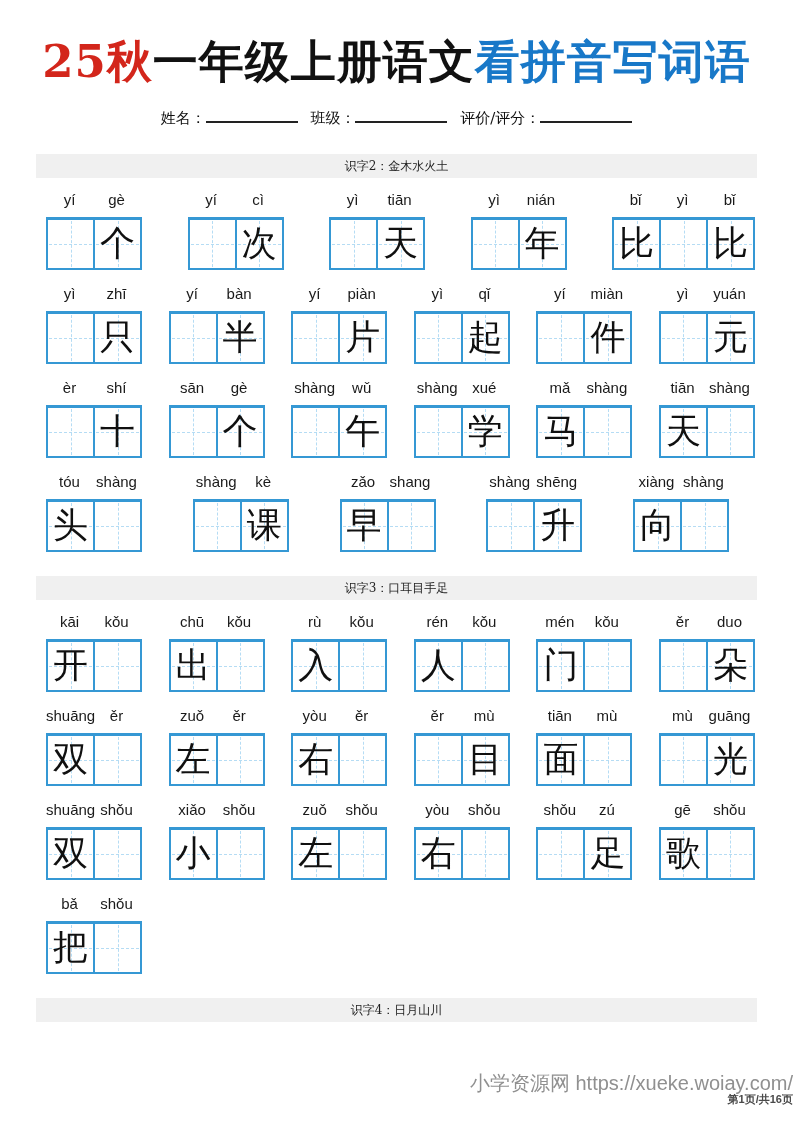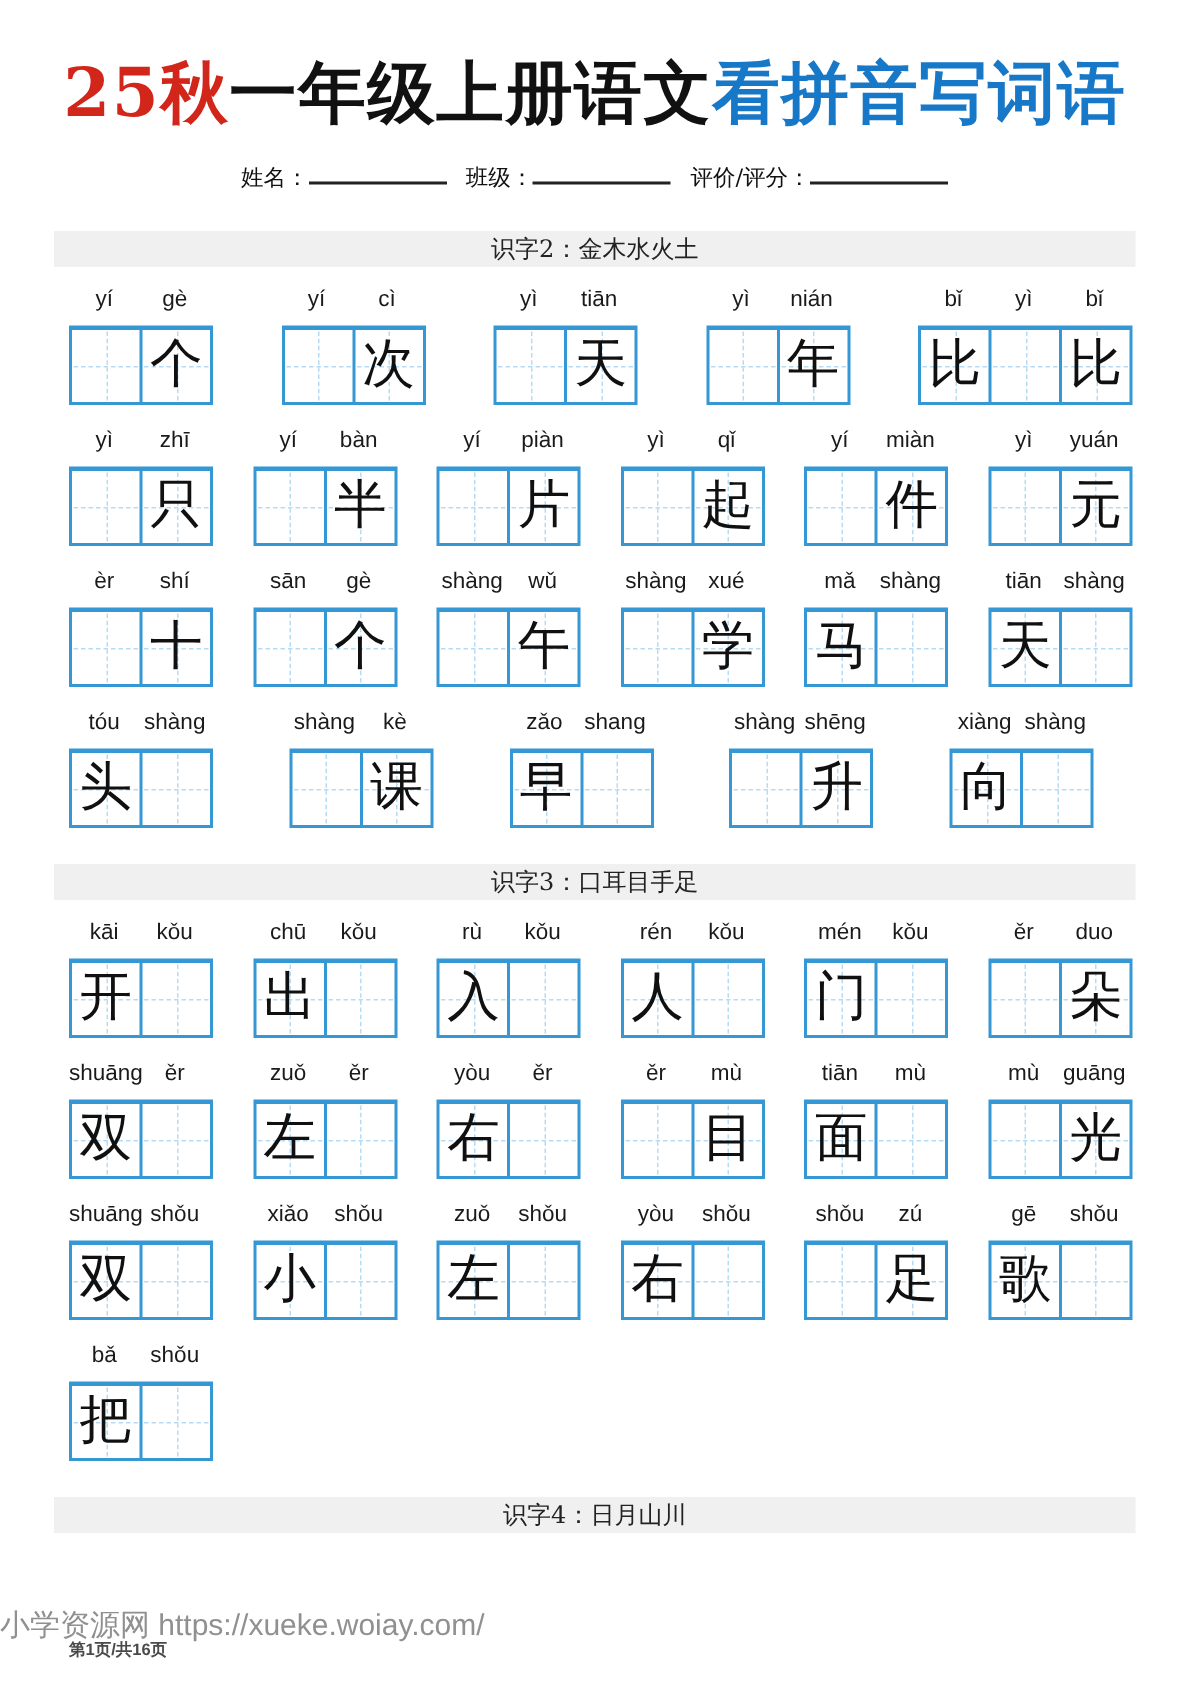--- a/index.html
+++ b/index.html
@@ -43,21 +43,21 @@
     vertical-align:baseline;
   }
   
   .section-bar {
     margin:24px 36px 0 36px;
     height:24px;
     line-height:24px;
     background:#f0f0f0;
     text-align:center;
     font-family:"DejaVu Serif", serif;
-    font-size:16px;
+    font-size:12px;
     color:#222;
   }
   .section-bar.first { margin-top:26px; }
   
   .content-row {
     margin:15px 38px 0 46px;
     display:flex;
     justify-content:space-between;
   }
   .content-row.justify { }
@@ -101,21 +101,21 @@
   }
   .char {
     position:relative;
     z-index:1;
     font-family:"DejaVu Serif", serif;
     font-size:35px;
     line-height:1;
     color:#101010;
   }
   
-  .footer { margin-top:48px; text-align:left; }
+  .footer { margin-top:48px; text-align:right; }
   .watermark {
     font-size:20px;
     color:#909090;
     font-family:"Liberation Sans", sans-serif;
   }
   .page-info {
     margin-top:-5px;
     font-size:11px;
     font-weight:bold;
     color:#4a4a4a;

